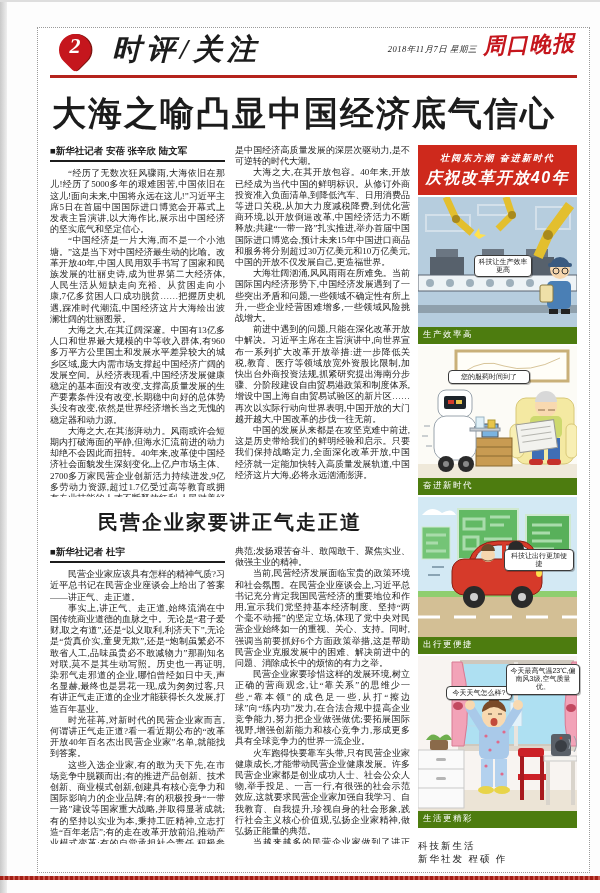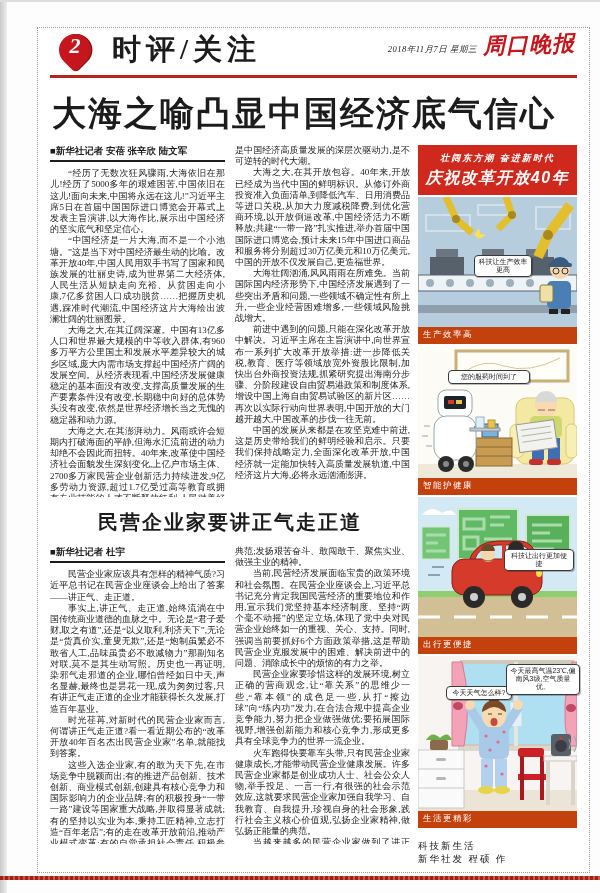--- a/index.html
+++ b/index.html
@@ -11,21 +11,21 @@
   .frame{position:absolute;left:37px;top:27px;width:553px;height:846px;
          border:1px dotted #9a9a9a;box-sizing:border-box;padding:0 12px;background:#fff;}
   
   .header{position:relative;height:47px;border-bottom:3px solid #b5231c;}
   .pin{position:absolute;left:6px;top:3px;width:40px;height:40px;}
   .pin .drop{position:absolute;left:3px;top:3px;width:32px;height:32px;background:#c5161d;
              border-radius:50% 50% 50% 4px;transform:rotate(-45deg);box-shadow:1px 1px 0 #7d1511;}
   .pin .num{position:absolute;left:0;top:2px;width:38px;text-align:center;color:#fff;
             font-size:22px;font-weight:bold;font-style:italic;}
   .section-title{position:absolute;left:62px;top:2px;font-size:29px;font-weight:bold;
-                 letter-spacing:5px;font-family:"Liberation Serif",serif;}
+                 font-style:italic;letter-spacing:5px;font-family:"Liberation Serif",serif;}
   .head-right{position:absolute;right:2px;top:2px;text-align:right;}
   .head-row1{display:flex;align-items:flex-end;justify-content:flex-end;gap:6px;}
   .dateline{font-size:8.5px;color:#222;padding-bottom:4px;letter-spacing:.5px;font-style:italic;}
   .masthead{font-size:22px;font-weight:bold;font-style:italic;color:#c5161d;
             letter-spacing:1px;transform:rotate(-2deg);}
   .head-row2{font-size:8.5px;color:#222;margin-top:1px;letter-spacing:.5px;}
   .head-row2 .email{color:#c5161d;}
   
   .headline1{margin:13px 0 8px 2px;font-size:34px;font-weight:900;letter-spacing:2px;
              font-family:"Liberation Serif",serif;white-space:nowrap;}
@@ -43,21 +43,21 @@
   .headline2{text-align:center;font-family:"Liberation Sans",sans-serif;font-weight:bold;
              font-size:20px;letter-spacing:2px;margin:12px 0 10px;}
   
   .comic{width:159px;}
   .comic-banner{background:#ce291c;color:#ffffff;text-align:center;padding:7px 2px 6px;font-style:italic;}
   .banner-l1{font-size:9px;font-weight:bold;letter-spacing:2px;font-family:"Liberation Sans",sans-serif;}
   .banner-l2{font-size:16px;font-weight:bold;letter-spacing:1.5px;margin-top:3px;
              font-family:"Liberation Sans",sans-serif;}
   .panel{position:relative;margin-top:2px;}
   .panel svg{display:block;width:100%;}
-  .caption{background:#c2410c;color:#fff;font-size:8.5px;padding:2px 5px 3px;
+  .caption{background:#4d7c0f;color:#fff;font-size:8.5px;padding:2px 5px 3px;
            font-family:"Liberation Sans",sans-serif;letter-spacing:1.5px;}
   .bubble{position:absolute;background:#fff;border:1px solid #3a3a3a;border-radius:4px;
           font-size:7px;line-height:8.2px;padding:2px 3px;text-align:center;
           font-family:"Liberation Sans",sans-serif;box-shadow:1px 1px 0 rgba(0,0,0,.25);}
   .credit-row{display:flex;justify-content:space-between;font-size:9.5px;margin-top:12px;
               letter-spacing:2px;color:#222;flex-direction:column;}
   .bottom-line{position:absolute;left:0;bottom:13px;width:600px;height:4px;
                background:repeating-linear-gradient(90deg,#a32016 0 3px,#c9574d 3px 5px);}
 </style>
 </head>
@@ -221,21 +221,21 @@
             <rect x="58" y="71" width="8" height="11" fill="#dff0f8" stroke="#9ab4c2"></rect>
             <rect x="70" y="74" width="7" height="8" fill="#e8c54a" stroke="#b09a32"></rect>
             <circle cx="28" cy="118" r="8" fill="#2a2a2a"></circle>
               <circle cx="48" cy="118" r="8" fill="#2a2a2a"></circle>
             <circle cx="28" cy="118" r="3" fill="#888"></circle>
               <circle cx="48" cy="118" r="3" fill="#888"></circle>
             <path d="M6 80 h6 M4 90 h6 M8 100 h6" stroke="#9aa4ad"></path>
           </g>
         </svg>
         <div class="bubble" style="left:30px;top:24px;width:74px;">您的服药时间到了</div>
-        <div class="caption">智能护健康</div>
+        <div class="caption">奋进新时代</div>
       </div>
 
       <div class="panel">
         <svg viewBox="0 0 159 140">
           <rect width="159" height="140" fill="#d3e9f4"></rect>
           <path d="M6 16 q8 -8 18 0 q10 -6 14 2 h-34 z" fill="#fff"></path>
           <g>
             <rect x="4" y="30" width="28" height="32" fill="#74c476" stroke="#cfe9cf"></rect>
             <path d="M8 38 h20 M8 46 h12 M8 54 h20" stroke="#a9dcab" stroke-width="3"></path>
             <rect x="40" y="12" width="60" height="50" fill="#62b964" stroke="#cfe9cf" stroke-width="2"></rect>

